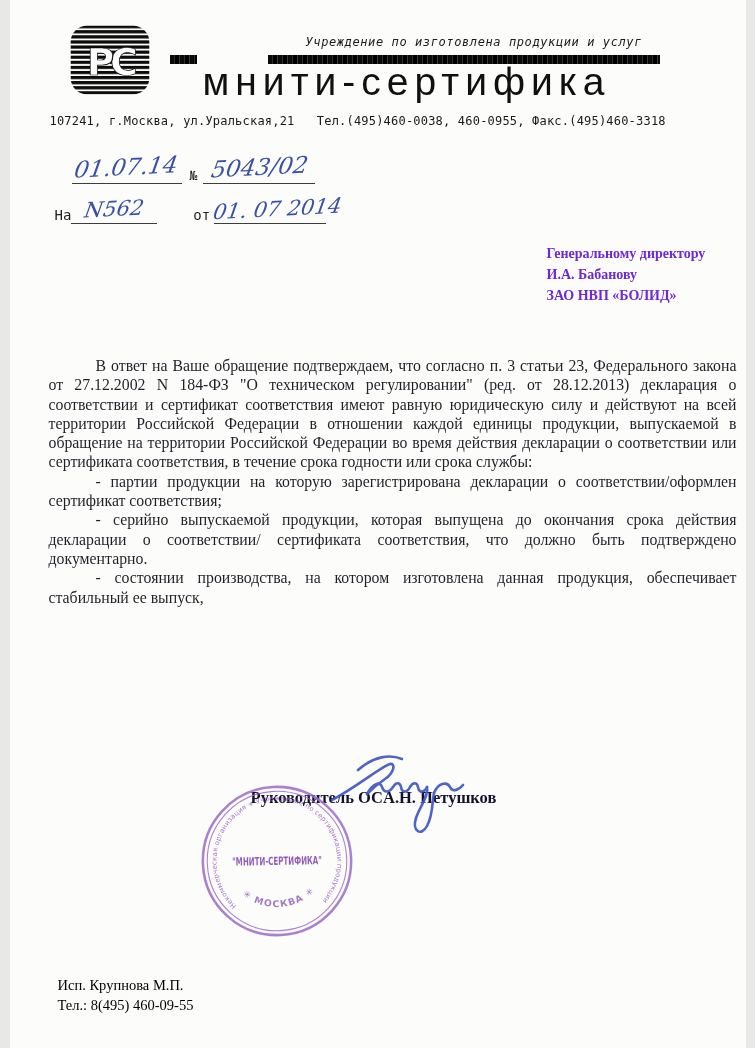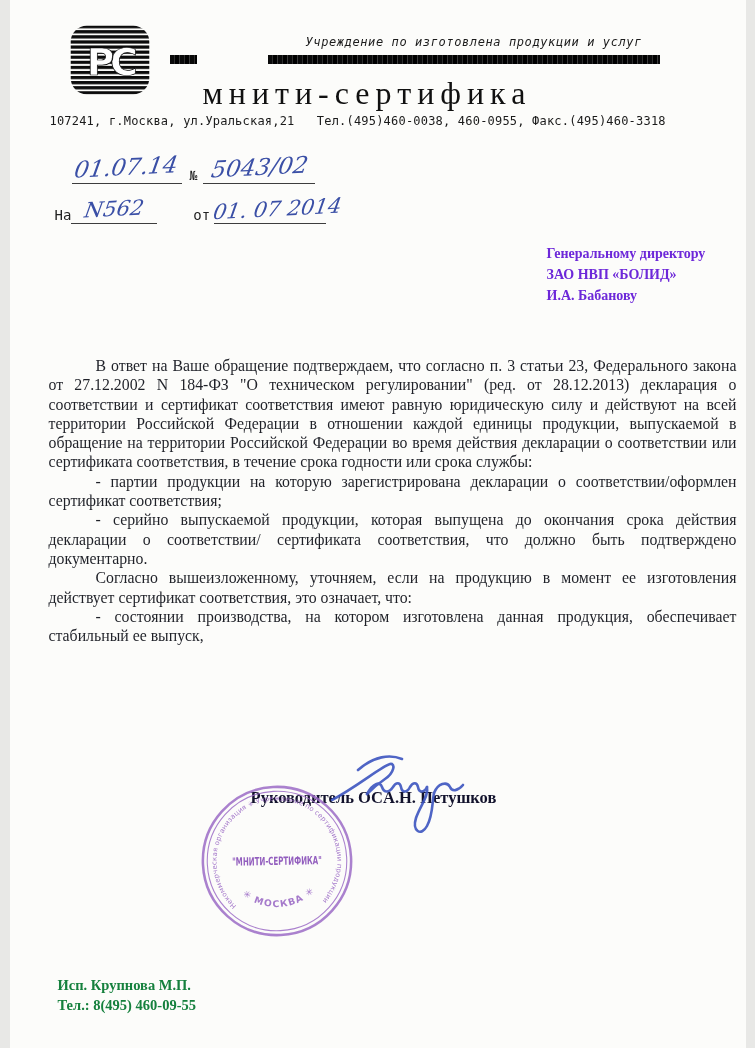--- a/index.html
+++ b/index.html
@@ -17,23 +17,23 @@
     font-size:12px; letter-spacing:0.6px; color:#1c1c1c; white-space:pre;
   }
   .head-bar, .head-bar-frag {
     position:absolute; top:55px; height:9px;
     background:repeating-linear-gradient(90deg,#0a0a0a 0 4px,#2f2f2f 4px 5px,#000 5px 9px,#3c3c3c 9px 10px);
   }
   .head-bar { left:258px; width:392px; }
   .head-bar-frag { left:160px; width:27px; }
   .org-title {
     position:absolute; left:193px; top:62px;
-    font-family:Liberation Serif, serif;
-    font-size:32px; font-weight:400; letter-spacing:6px; color:#101010;
-    white-space:pre; line-height:1;margin-top:15px;
+    font-family:Liberation Sans, sans-serif;
+    font-size:39px; font-weight:400; letter-spacing:6px; color:#101010;
+    white-space:pre; line-height:1;
   }
   .address {
     position:absolute; left:40px; top:114px;
     font-family:"DejaVu Sans Mono", monospace;
     font-size:12px; letter-spacing:0.2px; color:#1a1a1a; white-space:pre;
   }
   
   .ref-row { position:absolute; display:flex; align-items:flex-end; }
   .ref-row1 { left:45px; top:146px; height:38px; }
   .ref-row2 { left:45px; top:196px; height:28px; }
@@ -70,21 +70,21 @@
     position:absolute; left:0; top:788px; width:755px;
     display:flex; justify-content:center;
     padding:0 92px 0 65px;
     font-weight:bold; font-size:16.5px; color:#12122c;
   }
   .signature-svg { position:absolute; left:318px; top:748px; }
   .stamp-svg { position:absolute; left:188px; top:782px; transform:rotate(-3deg); }
   
   .footer {
     position:absolute; left:48px; top:975px;
-    font-size:14.5px; line-height:20px; color:#15803d; white-space:nowrap;font-weight:bold;
+    font-size:14.5px; line-height:20px; color:#000000; white-space:nowrap;
   }
 </style>
 </head>
 <body>
 
 <div class="page">
 
   <div>
     <svg class="logo" viewBox="0 0 110 96">
       <defs>
@@ -110,29 +110,28 @@
 
   <div class="ref-row ref-row2">
     <span class="print-label">На</span>
     <span class="uline" style="width:86px;"><span class="hw hw-md">N562</span></span>
     <span class="print-label" style="margin-left:36px;">от</span>
     <span class="uline" style="width:112px; margin-left:4px;"><span class="hw hw-md">01. 07 2014</span></span>
   </div>
 
   <div class="addressee">
     <div>Генеральному директору</div>
+    <div>И.А. Бабанову</div>
     <div>ЗАО НВП «БОЛИД»</div>
-    <div>И.А. Бабанову</div>
   </div>
 
   <div class="body-text">
     <p>В ответ на Ваше обращение подтверждаем, что согласно п. 3 статьи 23, Федерального закона от 27.12.2002 N 184-ФЗ "О техническом регулировании" (ред. от 28.12.2013) декларация о соответствии и сертификат соответствия имеют равную юридическую силу и действуют на всей территории Российской Федерации в отношении каждой единицы продукции, выпускаемой в обращение на территории Российской Федерации во время действия декларации о соответствии или сертификата соответствия, в течение срока годности или срока службы:</p>
     <p>- партии продукции на которую зарегистрирована декларации о соответствии/оформлен сертификат соответствия;</p>
     <p>- серийно выпускаемой продукции, которая выпущена до окончания срока действия декларации о соответствии/ сертификата соответствия, что должно быть подтверждено документарно.</p>
-    <p>Согласно вышеизложенному, уточняем, если на продукцию в момент ее изготовления действует сертификат соответствия, это означает, что:</p>
     <p>- состоянии производства, на котором изготовлена данная продукция, обеспечивает стабильный ее выпуск,</p>
   </div>
 
   <div class="sign-row">
     <span>Руководитель ОС</span>
     <span>А.Н. Петушков</span>
   </div>
 
   <svg class="stamp-svg" width="158" height="158" viewBox="0 0 162 162">
     <g fill="none" stroke="#9c6cc6" opacity="0.85">

